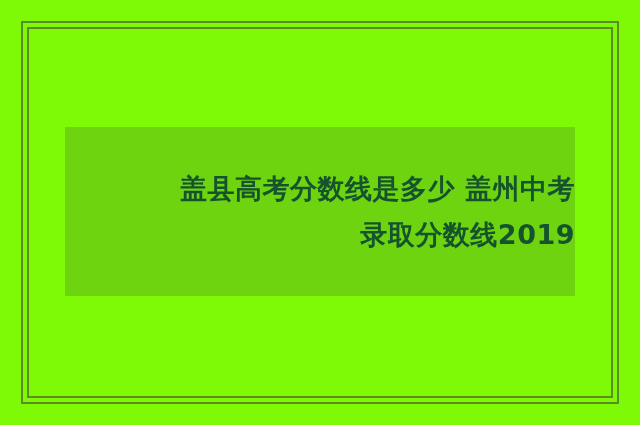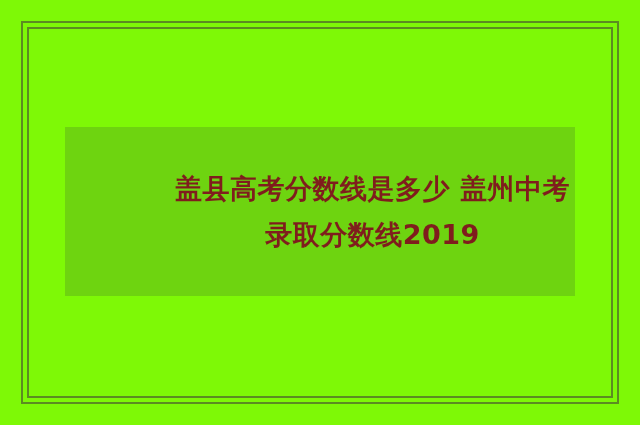--- a/index.html
+++ b/index.html
@@ -54,31 +54,31 @@
     width: 510px;
     height: 169px;
     background: #6ed410;
     box-sizing: border-box;
     display: flex;
     align-items: center;
     justify-content: flex-start;
   }
 
   #headline {
-    color: #7f1d1d;
+    color: #14532d;
     font-size: 27px;
     font-weight: bold;
     line-height: 46px;
     letter-spacing: 0.5px;
     margin: 0;
     padding: 0 0 0 105px;
     width: 405px;
     box-sizing: content-box;
     word-break: break-all;
-    text-align: center;
+    text-align: right;
     font-family: "DejaVu Sans", "Liberation Sans", sans-serif;
   }
 </style>
 </head>
 <body>
 
 <div id="banner-root">
 
   <div id="outer-frame"></div>
   <div id="inner-frame"></div>

